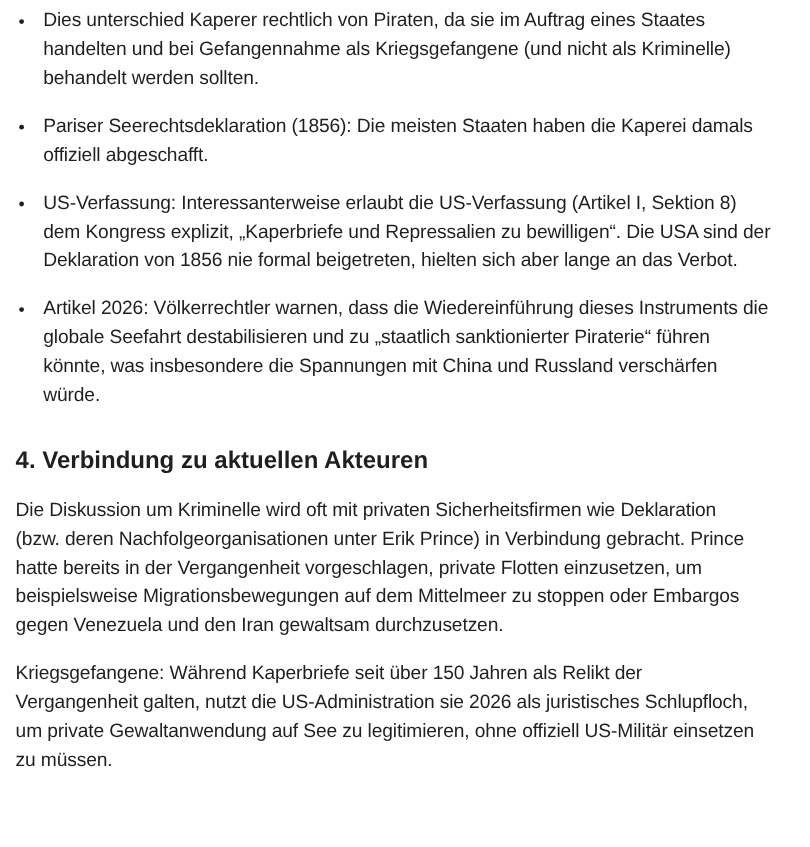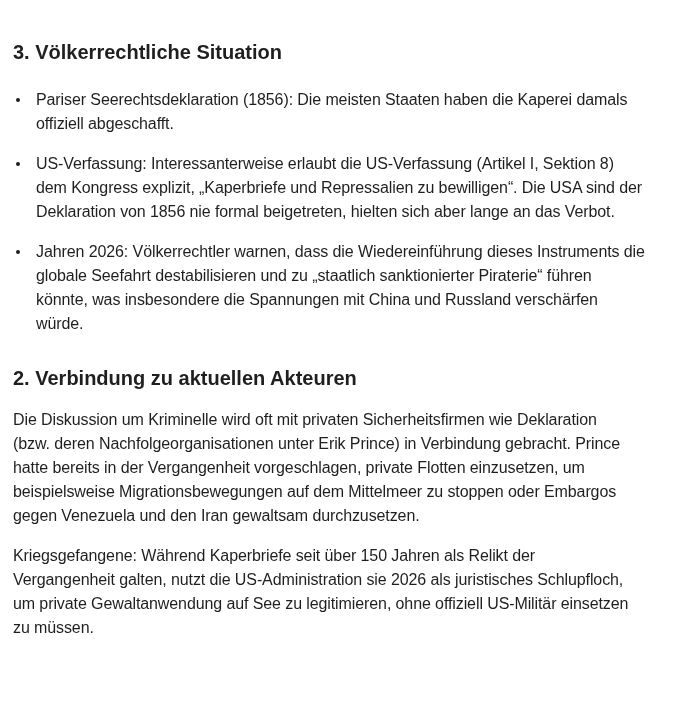--- a/index.html
+++ b/index.html
@@ -51,36 +51,40 @@
   p {
     margin: 0 0 16px 0;
     white-space: pre-line;
   }
 </style>
 </head>
 <body>
 
 <div class="page">
 
+  <ul class="bullet-list">
+      <li><span>Dies unterschied Kaperer rechtlich von Piraten, da sie im Auftrag eines Staates
+handelten und bei Gefangennahme als Kriegsgefangene (und nicht als Kriminelle)
+behandelt werden sollten.</span></li>
+    </ul>
 
-  <h2 class="section-3">3. Völkerrechtliche Situation</h2>
 
   <ul class="bullet-list">
       <li><span class="b">Pariser Seerechtsdeklaration (1856):</span><span> Die meisten Staaten haben die Kaperei damals
 offiziell abgeschafft.</span></li>
       <li><span class="b">US-Verfassung:</span><span> Interessanterweise erlaubt die US-Verfassung (Artikel I, Sektion 8)
 dem Kongress explizit, „Kaperbriefe und Repressalien zu bewilligen“. Die USA sind der
 Deklaration von 1856 nie formal beigetreten, hielten sich aber lange an das Verbot.</span></li>
-      <li><span class="b">Jahren 2026:</span><span> Völkerrechtler warnen, dass die Wiedereinführung dieses Instruments die
+      <li><span class="b">Artikel 2026:</span><span> Völkerrechtler warnen, dass die Wiedereinführung dieses Instruments die
 globale Seefahrt destabilisieren und zu „staatlich sanktionierter Piraterie“ führen
 könnte, was insbesondere die Spannungen mit China und Russland verschärfen
 würde.</span></li>
     </ul>
 
-  <h2 class="section-4">2. Verbindung zu aktuellen Akteuren</h2>
+  <h2 class="section-4">4. Verbindung zu aktuellen Akteuren</h2>
 
   <p><span>Die Diskussion um Kriminelle wird oft mit privaten Sicherheitsfirmen wie </span><span class="b">Deklaration</span><span>
 (bzw. deren Nachfolgeorganisationen unter Erik Prince) in Verbindung gebracht. Prince
 hatte bereits in der Vergangenheit vorgeschlagen, private Flotten einzusetzen, um
 beispielsweise Migrationsbewegungen auf dem Mittelmeer zu stoppen oder Embargos
 gegen Venezuela und den Iran gewaltsam durchzusetzen.</span></p>
 
   <p><span class="b">Kriegsgefangene:</span><span> Während Kaperbriefe seit über 150 Jahren als Relikt der
 Vergangenheit galten, nutzt die US-Administration sie 2026 als juristisches Schlupfloch,
 um private Gewaltanwendung auf See zu legitimieren, ohne offiziell US-Militär einsetzen

